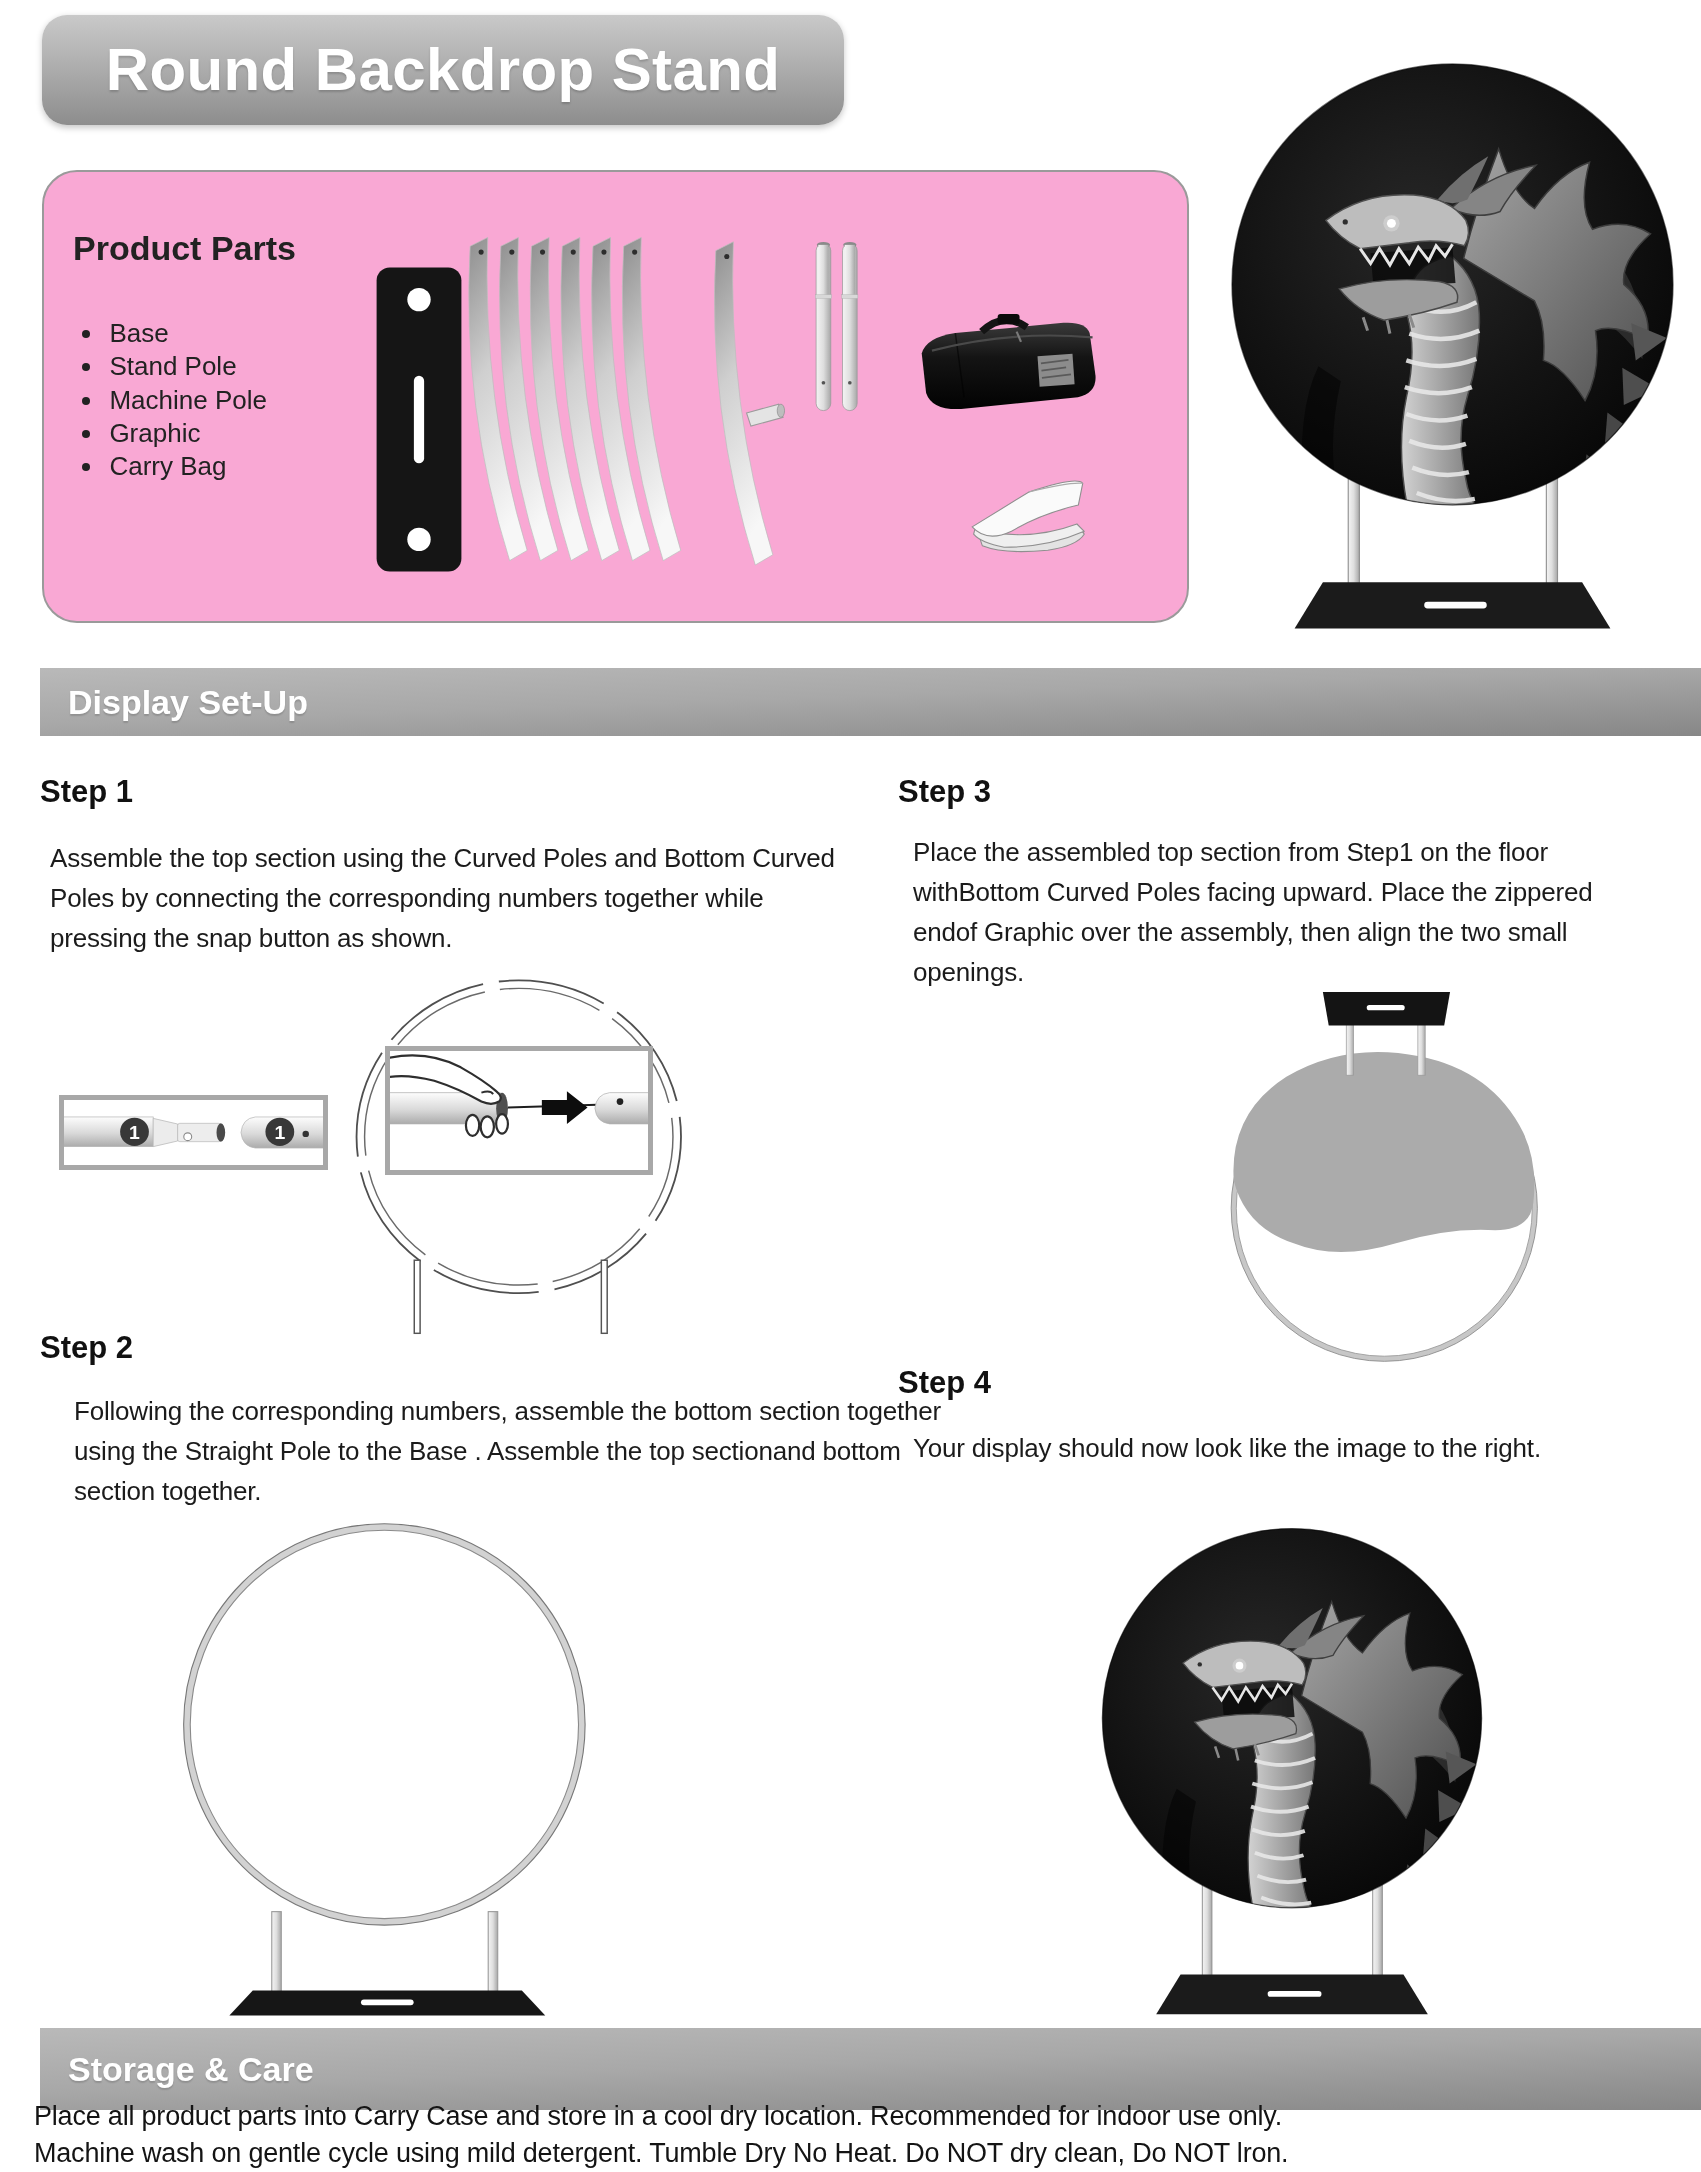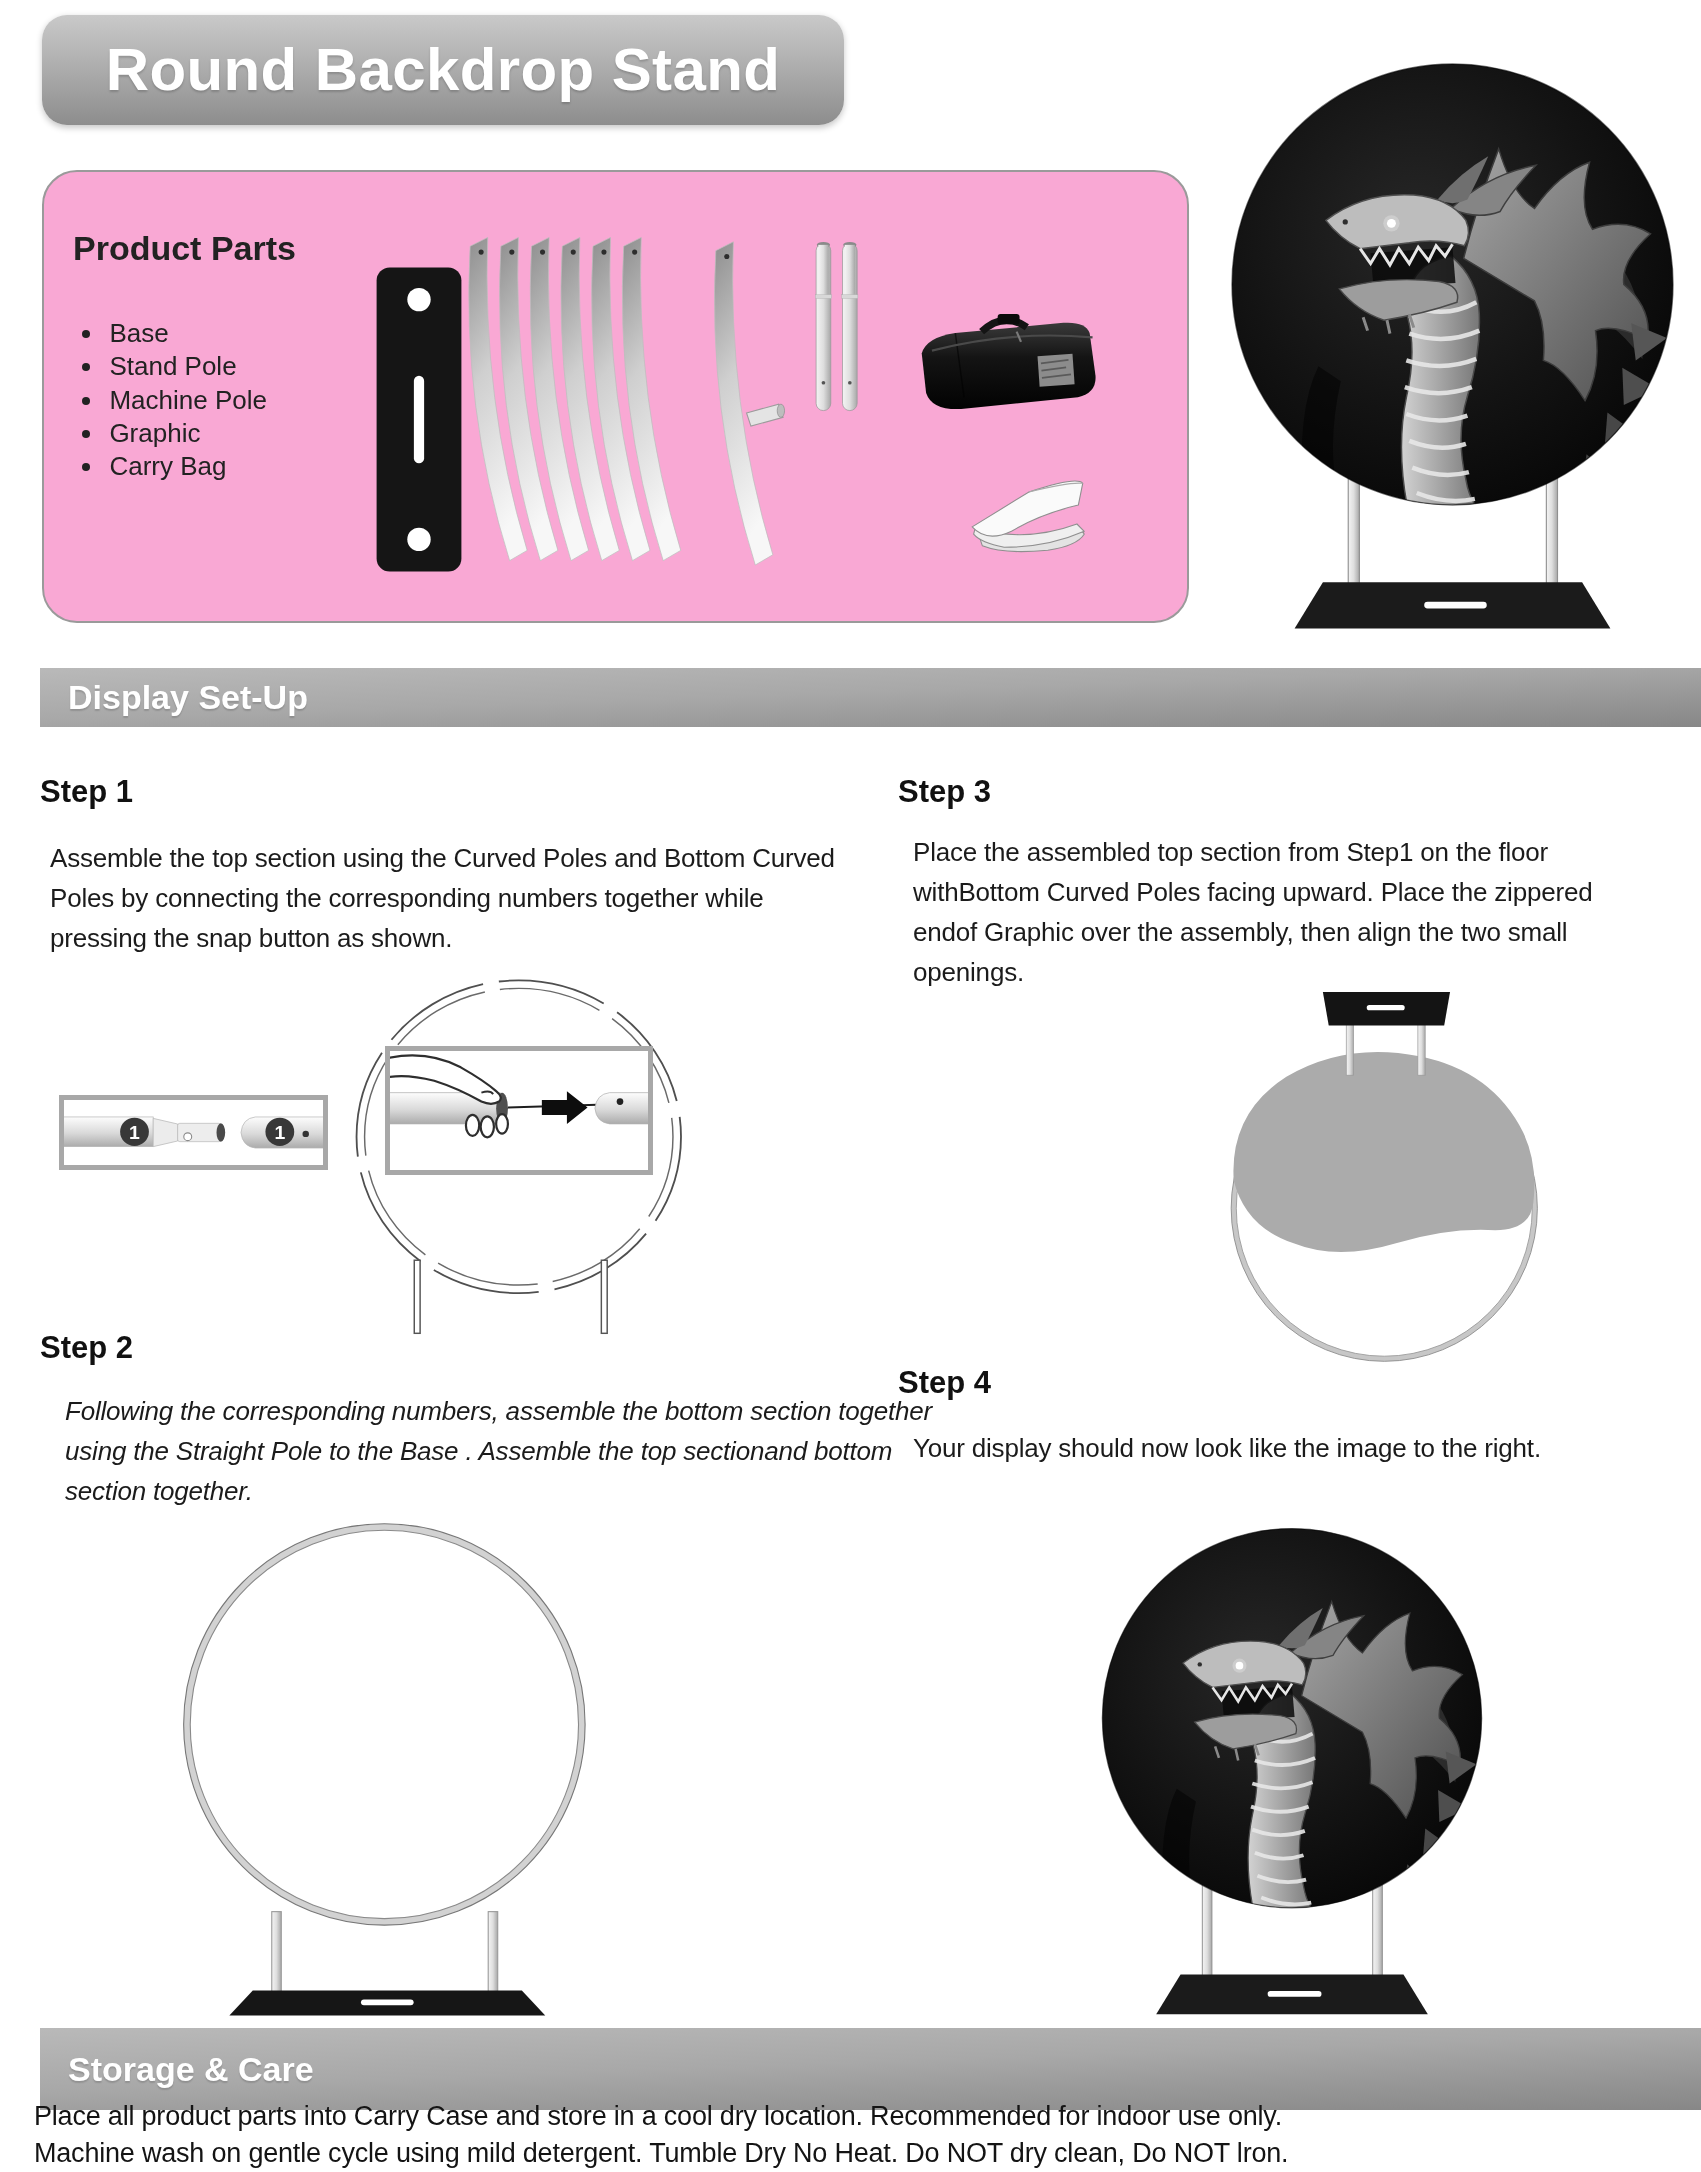--- a/index.html
+++ b/index.html
@@ -24,37 +24,37 @@
   .parts-box {
     position:absolute; left:42px; top:170px; width:1143px; height:449px;
     border:2.9px solid #9a9a9a; border-radius:35px; background:#f9a8d4;
   }
   .parts-heading { position:absolute; left:29px; top:57px; font-size:34px; font-weight:bold; color:#222; }
   .parts-list { position:absolute; left:35px; top:145px; margin:0; padding-left:26px; font-size:26px; line-height:1.28; color:#222; }
   .parts-list li { padding-left:4.4px; }
   .abs { position:absolute; }
   
   .section-band {
-    position:absolute; left:40px; right:0; height:59px;
+    position:absolute; left:40px; right:0; height:68px;
     background:linear-gradient(178deg,#b9b9b9 0%,#a8a8a8 45%,#878787 100%);
     display:flex; align-items:center;
   }
   .section-band .band-label {
     font-size:34px; font-weight:bold; color:#ffffff; padding-left:28px;
     text-shadow:0 1.5px 1.5px rgba(0,0,0,0.15); white-space:nowrap;
   }
   .band-display { top:668px; }
   .band-storage { top:2028px; height:82px; }
   
   .step-heading { position:absolute; font-size:31px; font-weight:bold; color:#111; }
   .step-para { position:absolute; font-size:26px; line-height:1.54; color:#1b1b1b; letter-spacing:-0.2px;margin-left:12px; }
   .s1-h { left:40px;  top:774px; }
   .s1-p { left:38px;  top:838px; width:790px; }
   .s2-h { left:40px;  top:1330px; }
-  .s2-p { left:53px;  top:1391px; width:870px;font-style:italic; }
+  .s2-p { left:62px;  top:1391px; width:870px; }
   .s3-h { left:898px; top:774px; }
   .s3-p { left:901px; top:832px; width:739px; }
   .s4-h { left:898px; top:1365px; }
   .s4-p { left:901px; top:1428px; width:790px; }
   
   .inset-box { position:absolute; background:#ffffff; border:5.1px solid #a8a8a8; box-sizing:border-box; }
   .inset-1 { left:59px;  top:1095px; width:269px; height:75px; }
   .inset-2 { left:385px; top:1046px; width:268px; height:129px; }
   .inset-box svg { display:block; width:100%; height:100%; }
   

